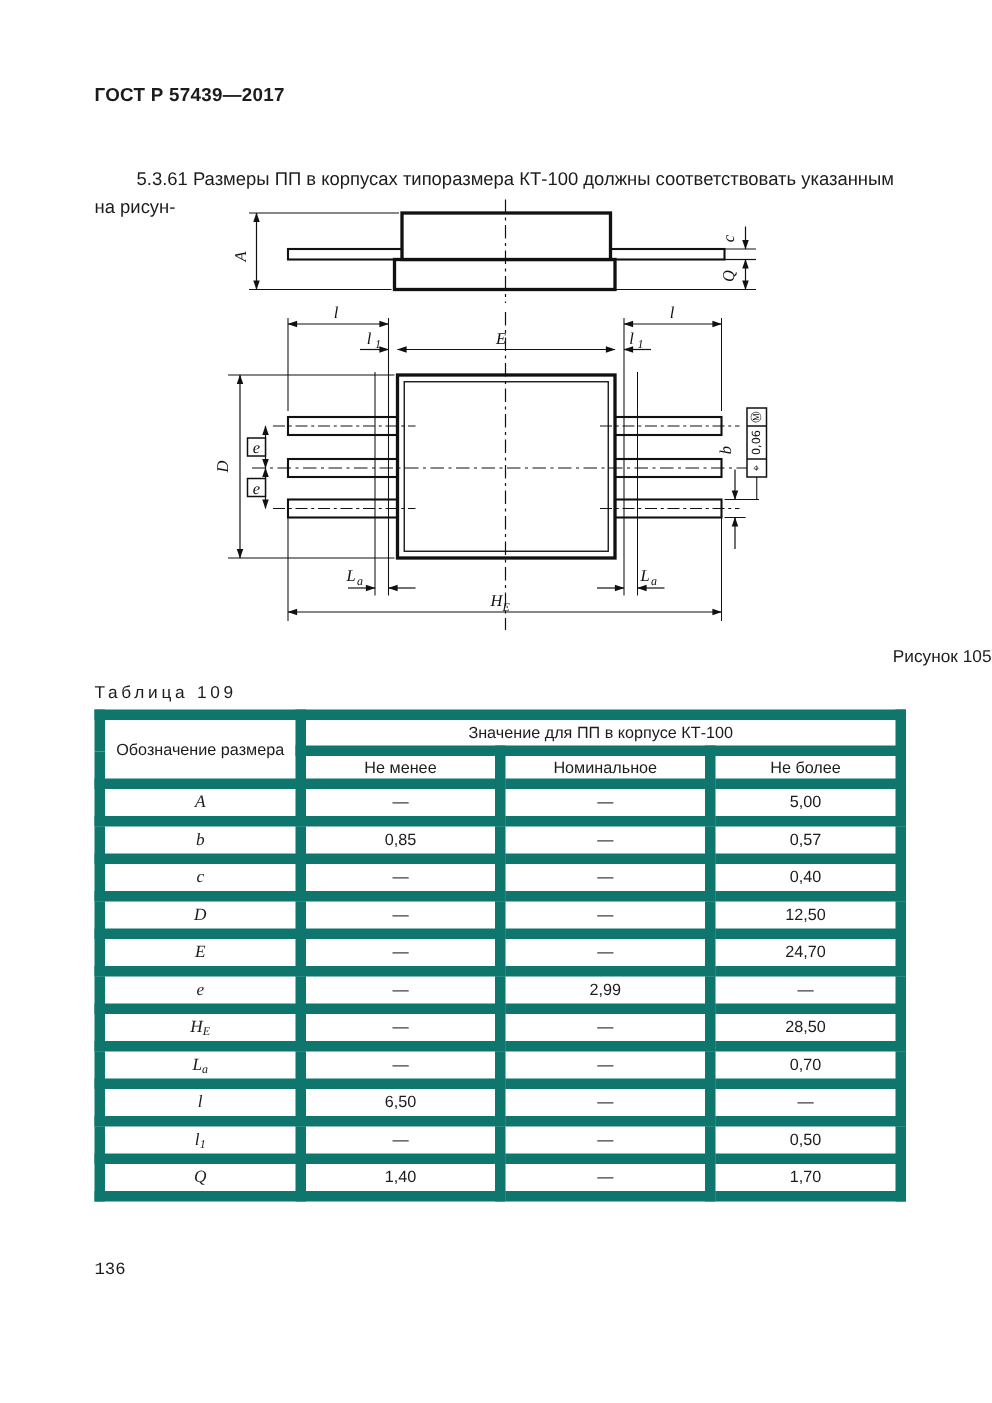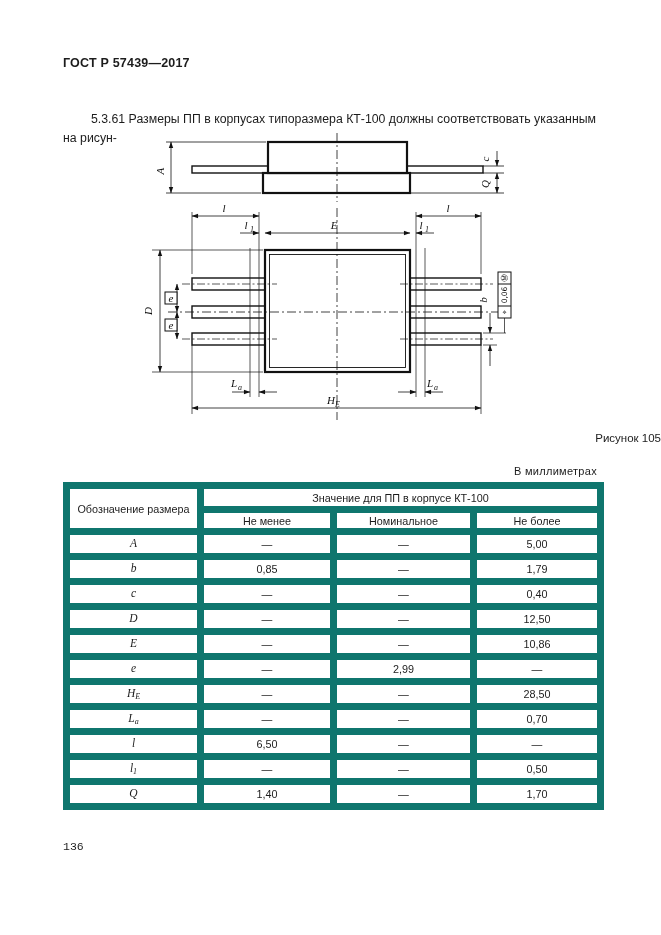--- a/index.html
+++ b/index.html
@@ -148,21 +148,21 @@
   <text class="dimsub" x="335" y="277">E</text>
   <text class="dimlbl" x="487" y="170" text-anchor="middle" transform="rotate(-90 487 170)">b</text>
   <text class="tolt" x="504.5" y="148" text-anchor="middle" transform="rotate(-90 504.5 148)" dominant-baseline="middle">Ⓜ</text>
   <text class="tolt" x="504.5" y="165" text-anchor="middle" transform="rotate(-90 504.5 165)" dominant-baseline="middle">0,06</text>
   <text class="tolt" x="504.5" y="182" text-anchor="middle" transform="rotate(-90 504.5 182)" dominant-baseline="middle">⌖</text>
 </svg>
 
 <div class="fig-caption">Рисунок 105</div>
 
 <div class="tbl-wrap">
-  <div class="tbl-units">В миллиметрах</div>
+  <div class="tbl-title">Таблица 109</div>
   <table class="gost">
     <colgroup>
         <col style="width:134px">
         <col style="width:133px">
         <col style="width:140px">
         <col style="width:127px">
       </colgroup>
     <tbody>
         <tr class="hdr1">
       <th rowspan="2" style="width:134px">Обозначение размера</th>
@@ -176,39 +176,39 @@
     <tr class="sep">
       <td class="body-cell desig"><span>A</span><span class="sub"></span></td>
       <td class="body-cell">—</td>
       <td class="body-cell">—</td>
       <td class="body-cell">5,00</td>
     </tr>
     <tr>
       <td class="body-cell desig"><span>b</span><span class="sub"></span></td>
       <td class="body-cell">0,85</td>
       <td class="body-cell">—</td>
-      <td class="body-cell">1,79</td>
+      <td class="body-cell">0,57</td>
     </tr>
     <tr>
       <td class="body-cell desig"><span>c</span><span class="sub"></span></td>
       <td class="body-cell">—</td>
       <td class="body-cell">—</td>
       <td class="body-cell">0,40</td>
     </tr>
     <tr>
       <td class="body-cell desig"><span>D</span><span class="sub"></span></td>
       <td class="body-cell">—</td>
       <td class="body-cell">—</td>
       <td class="body-cell">12,50</td>
     </tr>
     <tr>
       <td class="body-cell desig"><span>E</span><span class="sub"></span></td>
       <td class="body-cell">—</td>
       <td class="body-cell">—</td>
-      <td class="body-cell">10,86</td>
+      <td class="body-cell">24,70</td>
     </tr>
     <tr>
       <td class="body-cell desig"><span>e</span><span class="sub"></span></td>
       <td class="body-cell">—</td>
       <td class="body-cell">2,99</td>
       <td class="body-cell">—</td>
     </tr>
     <tr>
       <td class="body-cell desig"><span>H</span><span class="sub">E</span></td>
       <td class="body-cell">—</td>

